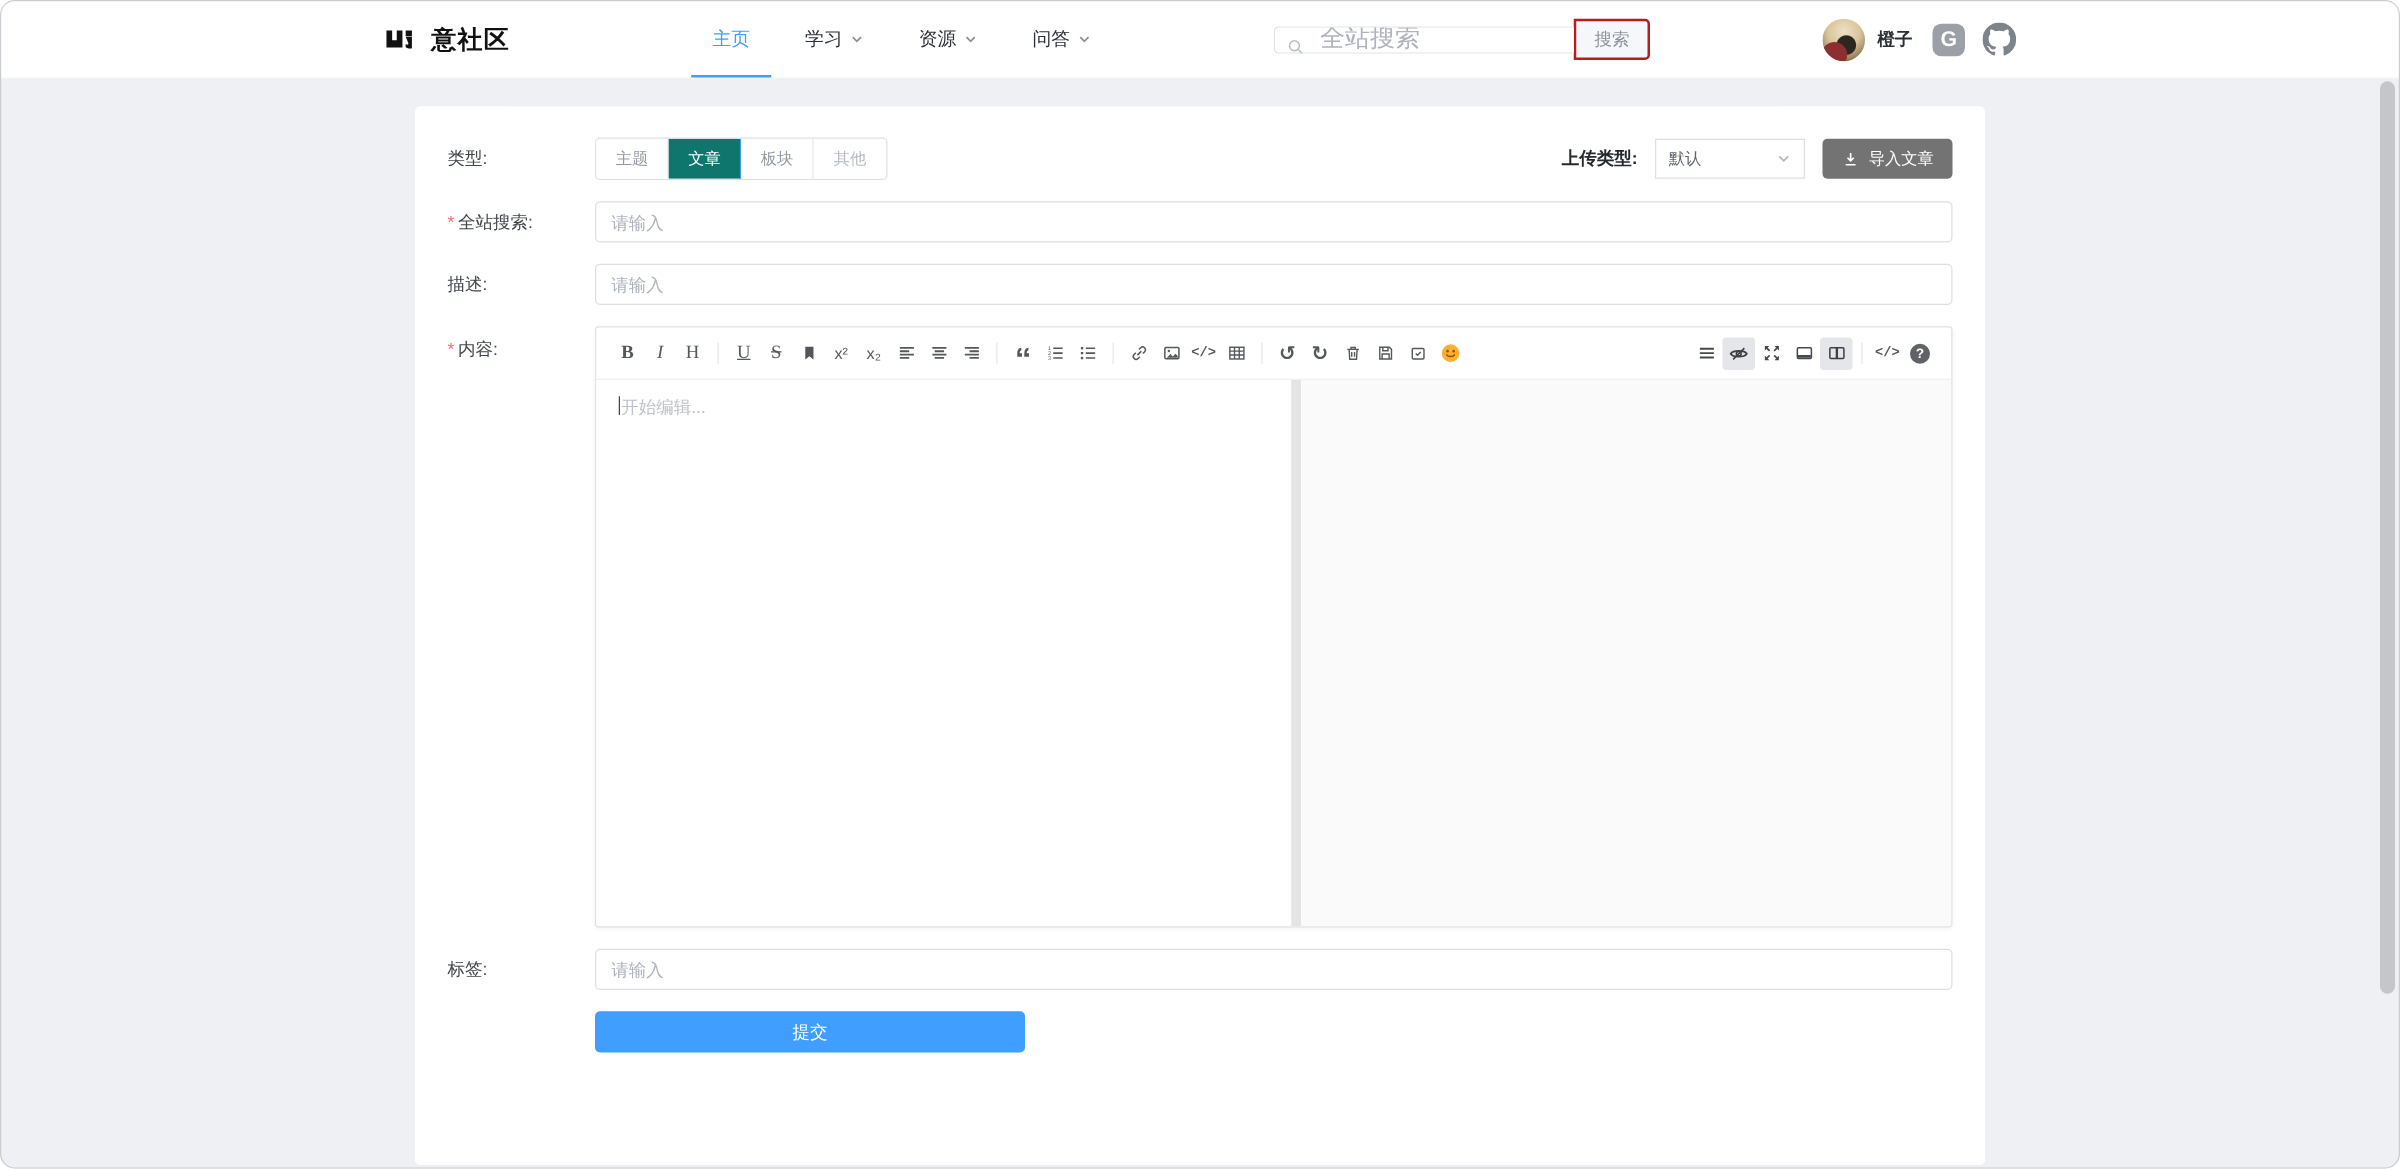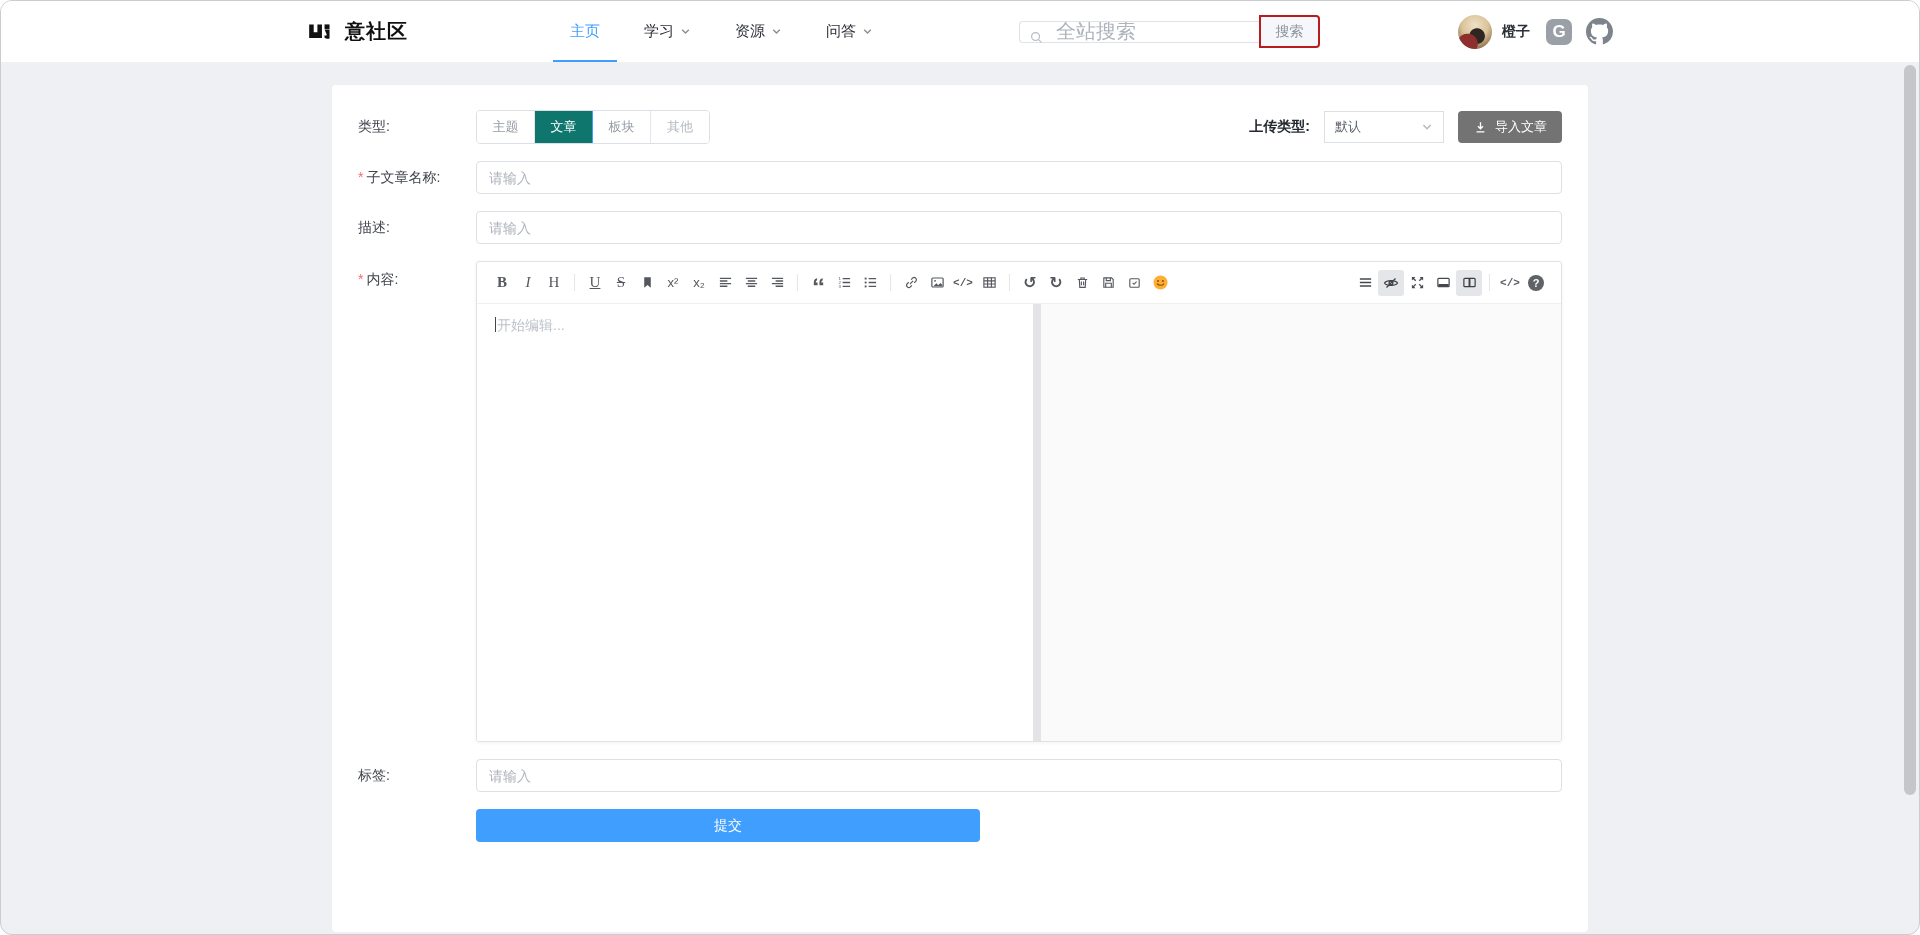--- a/index.html
+++ b/index.html
@@ -89,21 +89,21 @@
   .tb-right { margin-left:auto; display:flex; align-items:center; }
   .tb-help { width:16px; height:16px; border-radius:50%; background:#5f6368; color:#fff;
     font-size:11px; font-weight:bold; display:flex; align-items:center; justify-content:center; }
   .editor-body { display:flex; height:437px; }
   .pane-edit { flex:1; background:#fff; padding:13px 18px; font-size:14px; color:#bdc2ca; }
   .caret { display:inline-block; width:1px; height:15px; background:#444; margin-right:1px;
     vertical-align:-2px; }
   .pane-divider { width:8px; background:#e4e4e6; cursor:col-resize; }
   .pane-preview { flex:1; background:#fafafa; }
 
-  .submit-btn { width:504px; height:33px; background:#409eff; border:none; border-radius:4px;
+  .submit-btn { width:344px; height:33px; background:#409eff; border:none; border-radius:4px;
     color:#fff; font-size:14px; cursor:pointer; }
 
   .scroll-thumb { position:absolute; right:3px; top:64px; width:12px; height:730px;
     background:#c4c6c9; border-radius:7px; cursor:pointer; }
   svg { flex:none; }
 </style>
 </head>
 <body>
 
 <div class="window">
@@ -193,21 +193,21 @@
           <button class="import-btn">
             <svg width="15" height="15" viewBox="0 0 16 16">
                 <path d="M8 2.5v6.4M5.3 6.6 8 9.3l2.7-2.7M3.8 12.6h8.4" fill="none" stroke="#fff" stroke-width="1.4"></path>
               </svg>
             <span>导入文章</span>
           </button>
         </div>
       </div>
 
       <div class="form-row">
-        <span class="label-col"><span class="req">*</span><span>子文章名称:</span></span>
+        <span class="label-col"><span class="req">*</span><span>全站搜索:</span></span>
         <div class="control-col">
           <input class="text-input" placeholder="请输入" style="">
         </div>
       </div>
 
       <div class="form-row">
         <span class="label-col">描述:</span>
         <div class="control-col">
           <input class="text-input" placeholder="请输入" style="">
         </div>

